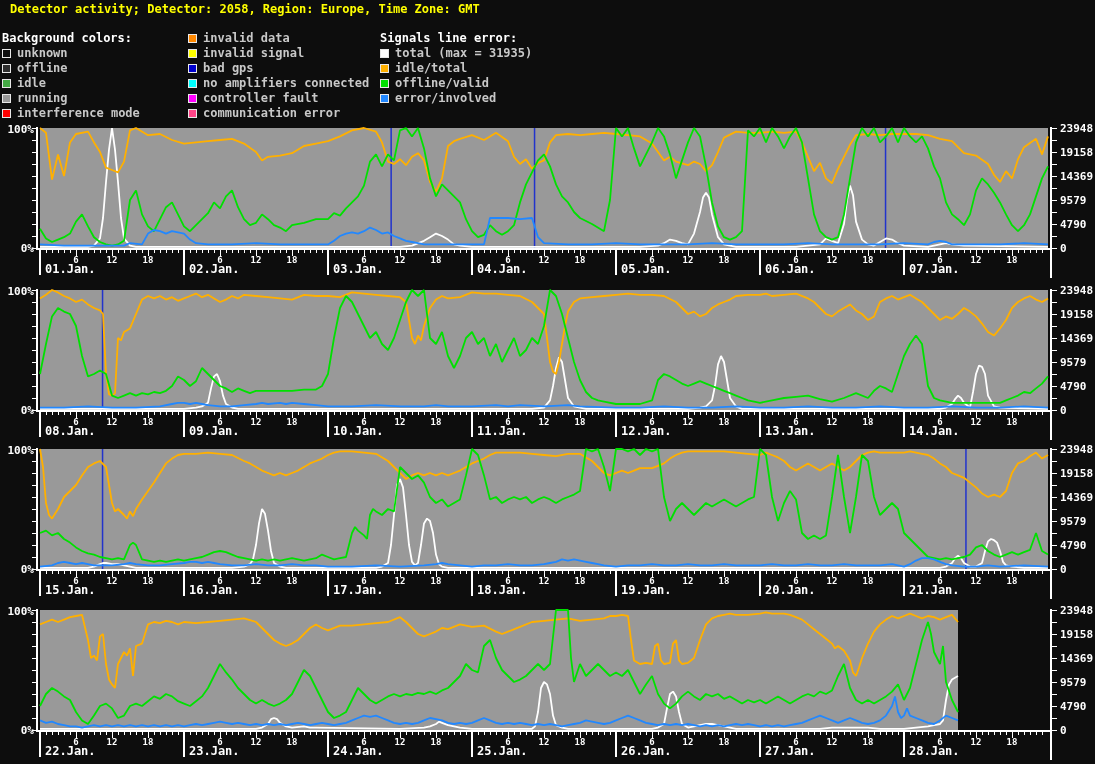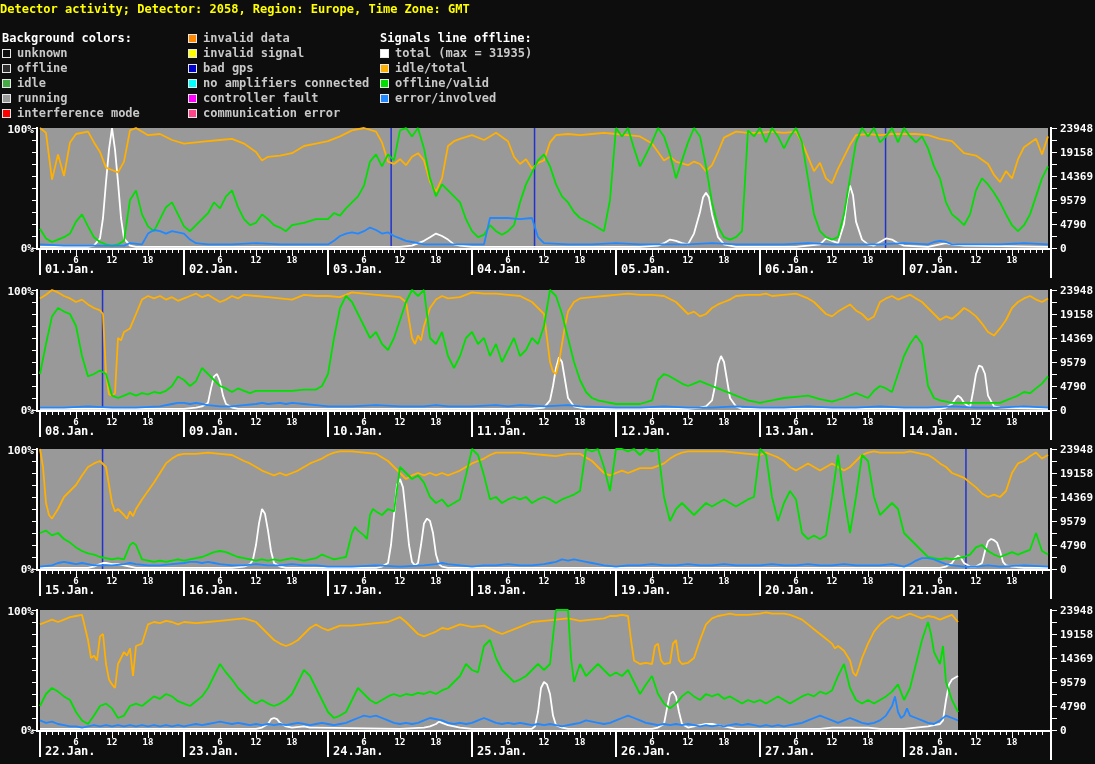--- a/index.html
+++ b/index.html
@@ -1,18 +1,18 @@
 <!DOCTYPE html>
 <html><head>
 <meta charset="utf-8">
 <style>
   html,body{margin:0;padding:0;background:#0d0d0d;}
   .screen{position:relative;width:1095px;height:764px;background:#0d0d0d;overflow:hidden;
           font-family:"DejaVu Sans Mono",monospace;}
-  .page-title{position:absolute;left:0;top:2px;font-size:12px;font-weight:bold;color:#ffff00;white-space:pre;}
+  .page-title{position:absolute;left:10px;top:2px;font-size:12px;font-weight:bold;color:#ffff00;white-space:pre;}
   .legend-col{position:absolute;top:31px;}
   .lg-row{height:15px;line-height:15px;font-size:12px;font-weight:bold;color:#c8c8c8;white-space:nowrap;display:flex;align-items:center;}
   .lg-header{color:#ffffff;}
   .sw{display:inline-block;width:7px;height:7px;border:1px solid #e8e8e8;margin-right:6px;flex:0 0 auto;}
   svg#charts{position:absolute;left:0;top:0;}
   svg text{font-family:"DejaVu Sans Mono",monospace;font-weight:bold;}
 </style>
 </head>
 <body>
 
@@ -64,21 +64,21 @@
         <span class="sw" style="background: rgb(255, 0, 255);"></span>
         <span>controller fault</span>
       </div>
     <div class="lg-row">
         <span class="sw" style="background: rgb(255, 68, 136);"></span>
         <span>communication error</span>
       </div>
   </div>
 
   <div class="legend-col" style="left:380px">
-    <div class="lg-row lg-header">Signals line offline:</div>
+    <div class="lg-row lg-header">Signals line error:</div>
     <div class="lg-row">
         <span class="sw" style="background: rgb(255, 255, 255);"></span>
         <span>total (max = 31935)</span>
       </div>
     <div class="lg-row">
         <span class="sw" style="background: rgb(255, 176, 0);"></span>
         <span>idle/total</span>
       </div>
     <div class="lg-row">
         <span class="sw" style="background: rgb(0, 224, 0);"></span>

